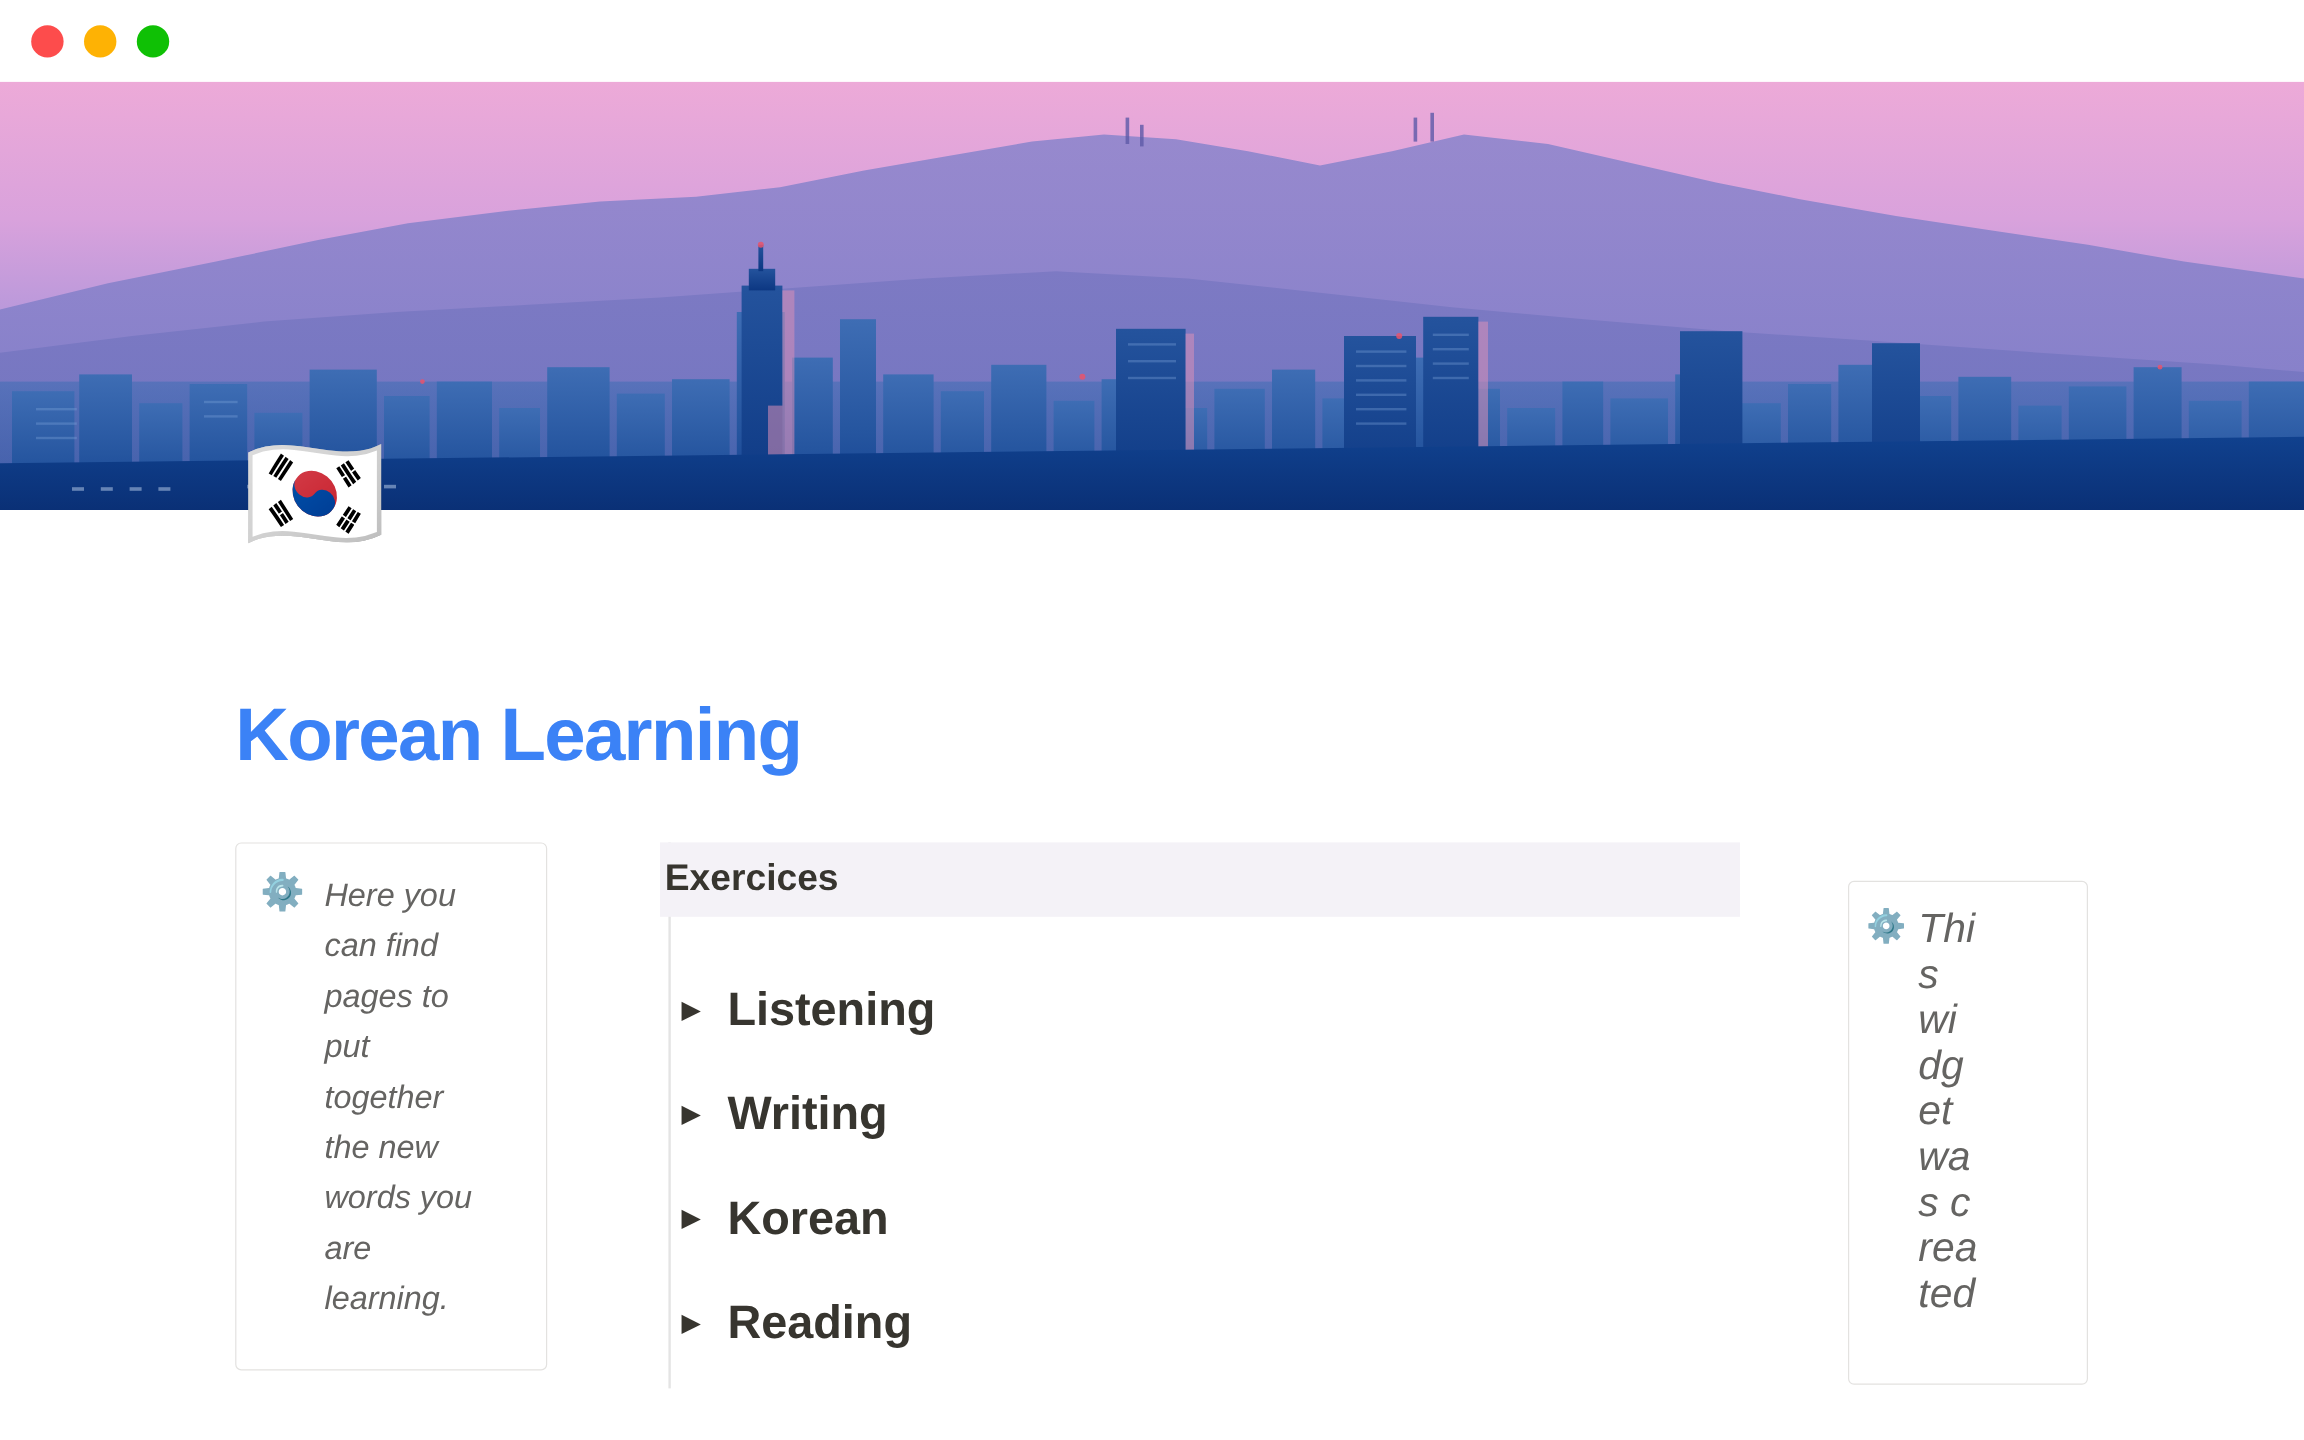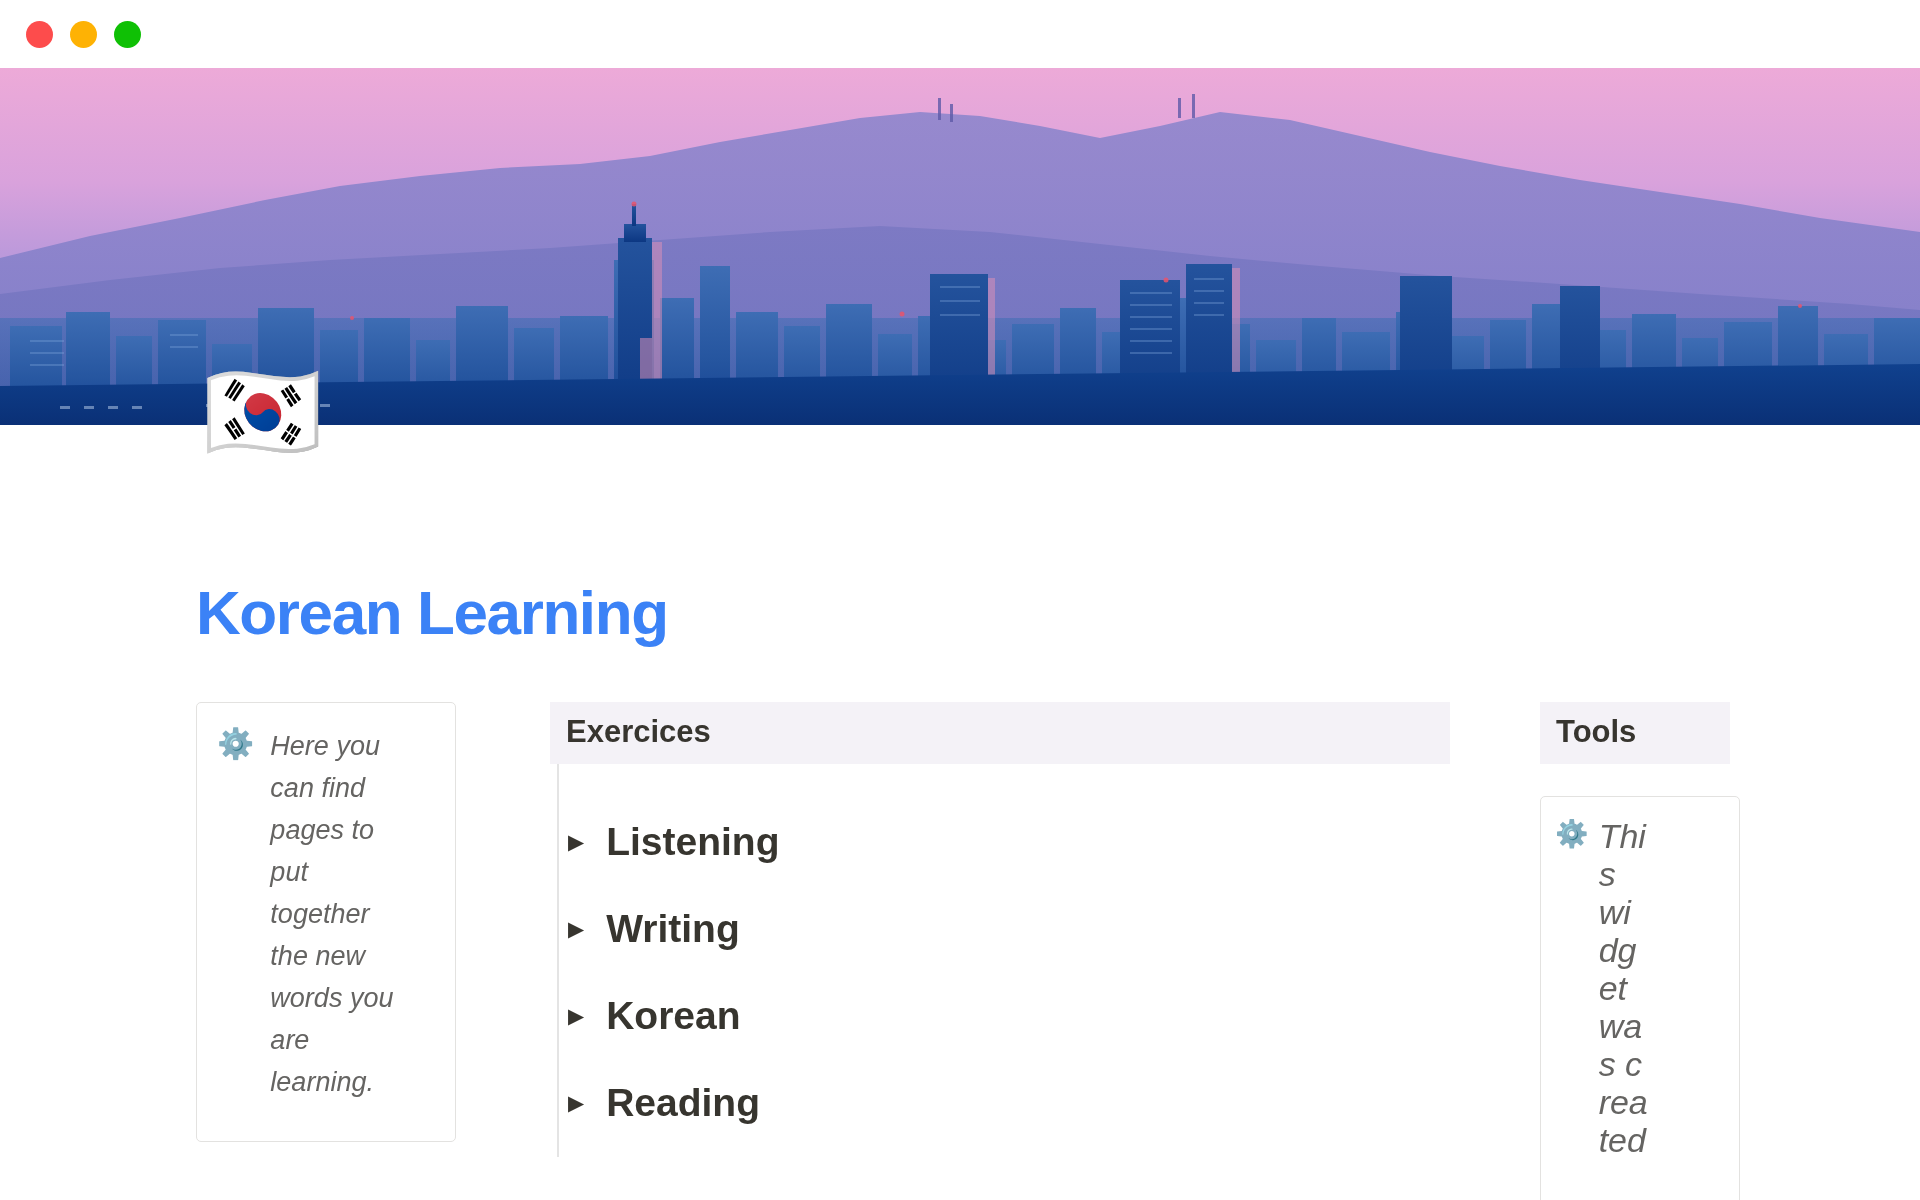--- a/index.html
+++ b/index.html
@@ -129,21 +129,20 @@
   }
   .section-band {
     background: #F4F2F7;
     padding: 12px 0 14px 0;
   }
   .section-band .section-title {
     font-size: 31px;
     font-weight: bold;
     color: #37352F;
     padding-left: 4px;
-    margin-left: 12px;
   }
   #exercices-band { width: 900px; }
 
   .toggle-list { margin-top: 34px; }
   .toggle-item {
     display: flex;
     align-items: center;
     gap: 22px;
     height: 87px;
     padding-left: 18px;
@@ -394,23 +393,20 @@
 
         <div class="toggle-item">
           <span class="toggle-arrow">▶</span>
           <span class="toggle-label">Reading</span>
         </div>
 
       </div>
     </div>
 
     <div id="col-right">
-      <div class="section-band" id="tools-band">
-        <div class="section-title">Tools</div>
-      </div>
 
       <div id="tools-callout-wrap">
         <div class="callout">
           <span class="callout-emoji">⚙️</span>
           <span class="callout-text">This widget was created</span>
         </div>
       </div>
     </div>
 
   </div>

